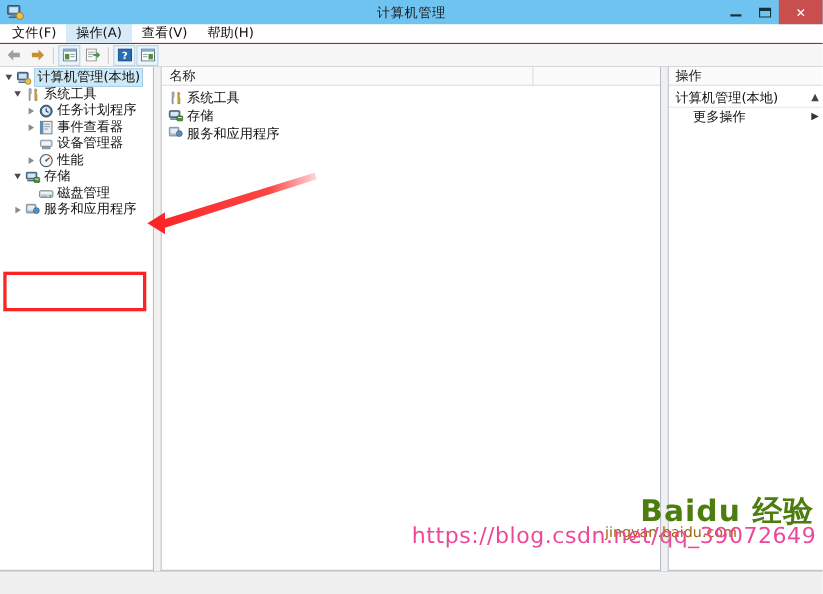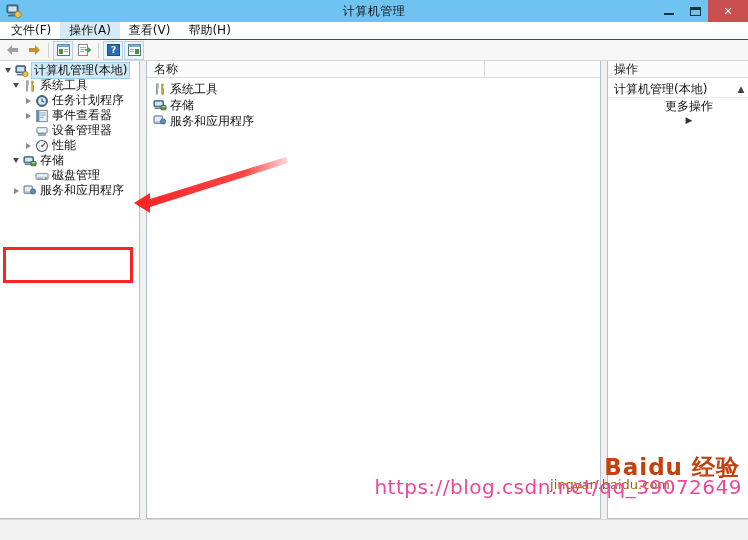--- a/index.html
+++ b/index.html
@@ -204,21 +204,21 @@
     border-bottom: 1px solid #e8e8e8;
     margin-top: 3px;
   }
   .actgroup .gt { flex: 1 1 auto; }
   .actgroup .chev {
     width: 14px; text-align: center; color: #444; font-size: 9px;
   }
   .actitem {
     display: flex; align-items: center;
     height: 16px; padding-left: 22px;
-    font-size: 12px; color: #111; flex-direction: column;
+    font-size: 12px; color: #111;
   }
   .actitem .gt { flex: 1 1 auto; }
   .actitem .arrow {
     width: 14px; text-align: center; color: #333; font-size: 9px;
   }
 
   
   .statusbar {
     flex: 0 0 21px; height: 21px;
     background: #f0f0f0;
@@ -236,21 +236,21 @@
   .anno-arrow {
     position: absolute; left: 0; top: 0;
     width: 748px; height: 540px;
     pointer-events: none; z-index: 41;
   }
 
   
   .wm-baidu {
     position: absolute;
     right: 8px; bottom: 36px;
-    font-size: 23px; color: #c2410c;
+    font-size: 27px; color: #4d7c0f;
     letter-spacing: 1px;
     white-space: nowrap;
     z-index: 30; pointer-events: none;
     font-weight: bold;
   }
   .wm-url {
     position: absolute;
     right: 6px; bottom: 20px;
     font-size: 20px; color: #ec4899;
     white-space: nowrap; letter-spacing: .5px;

